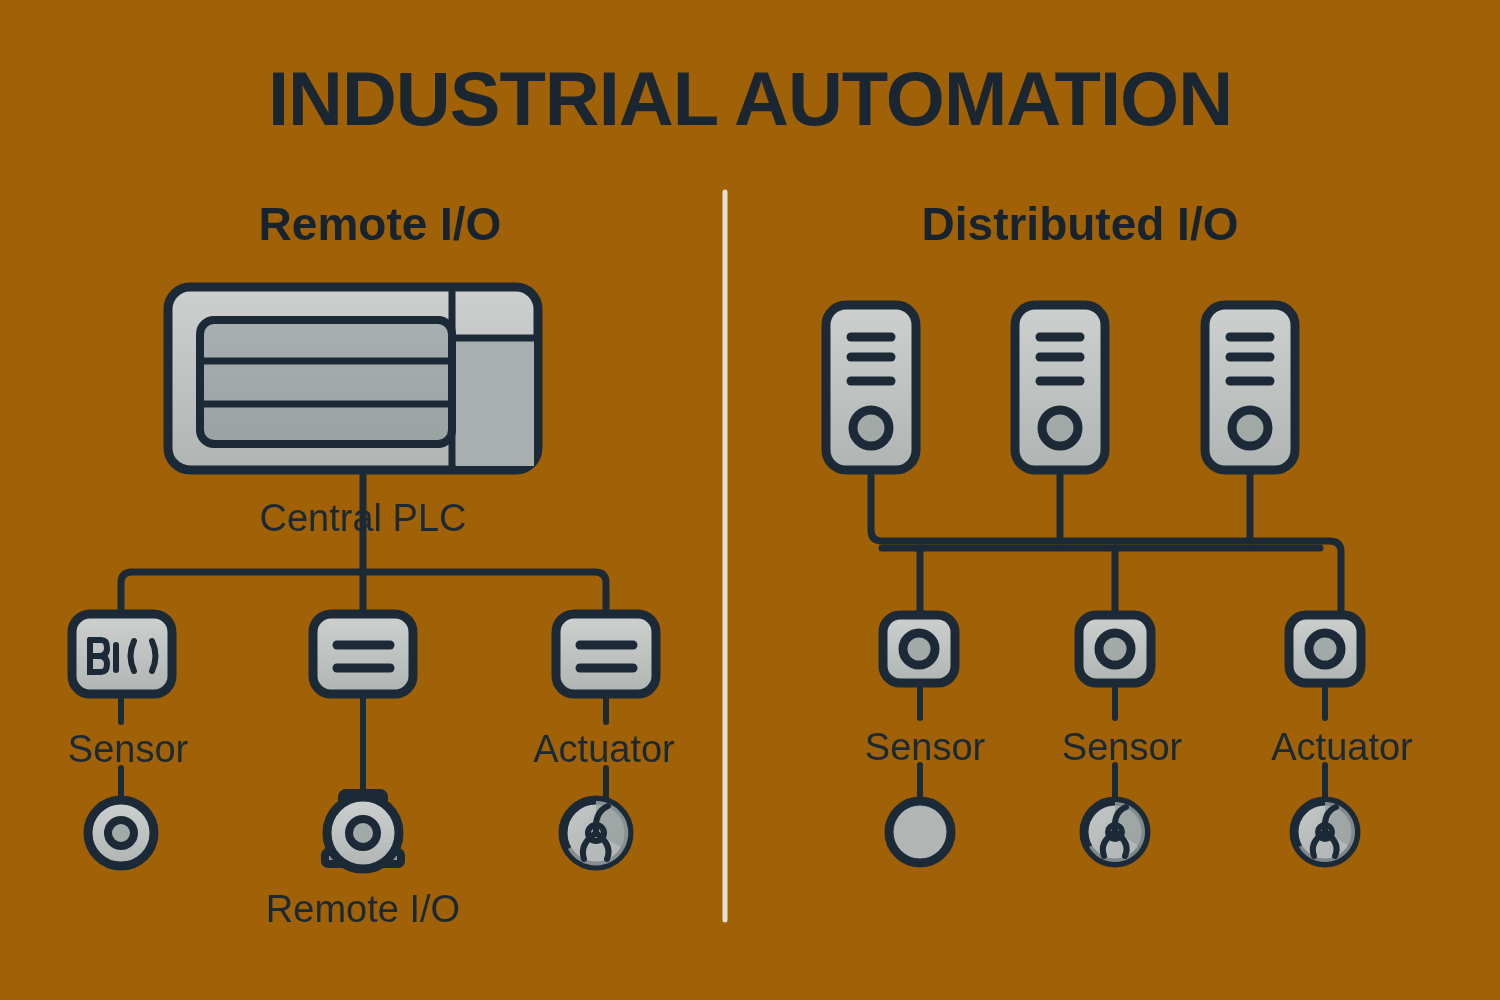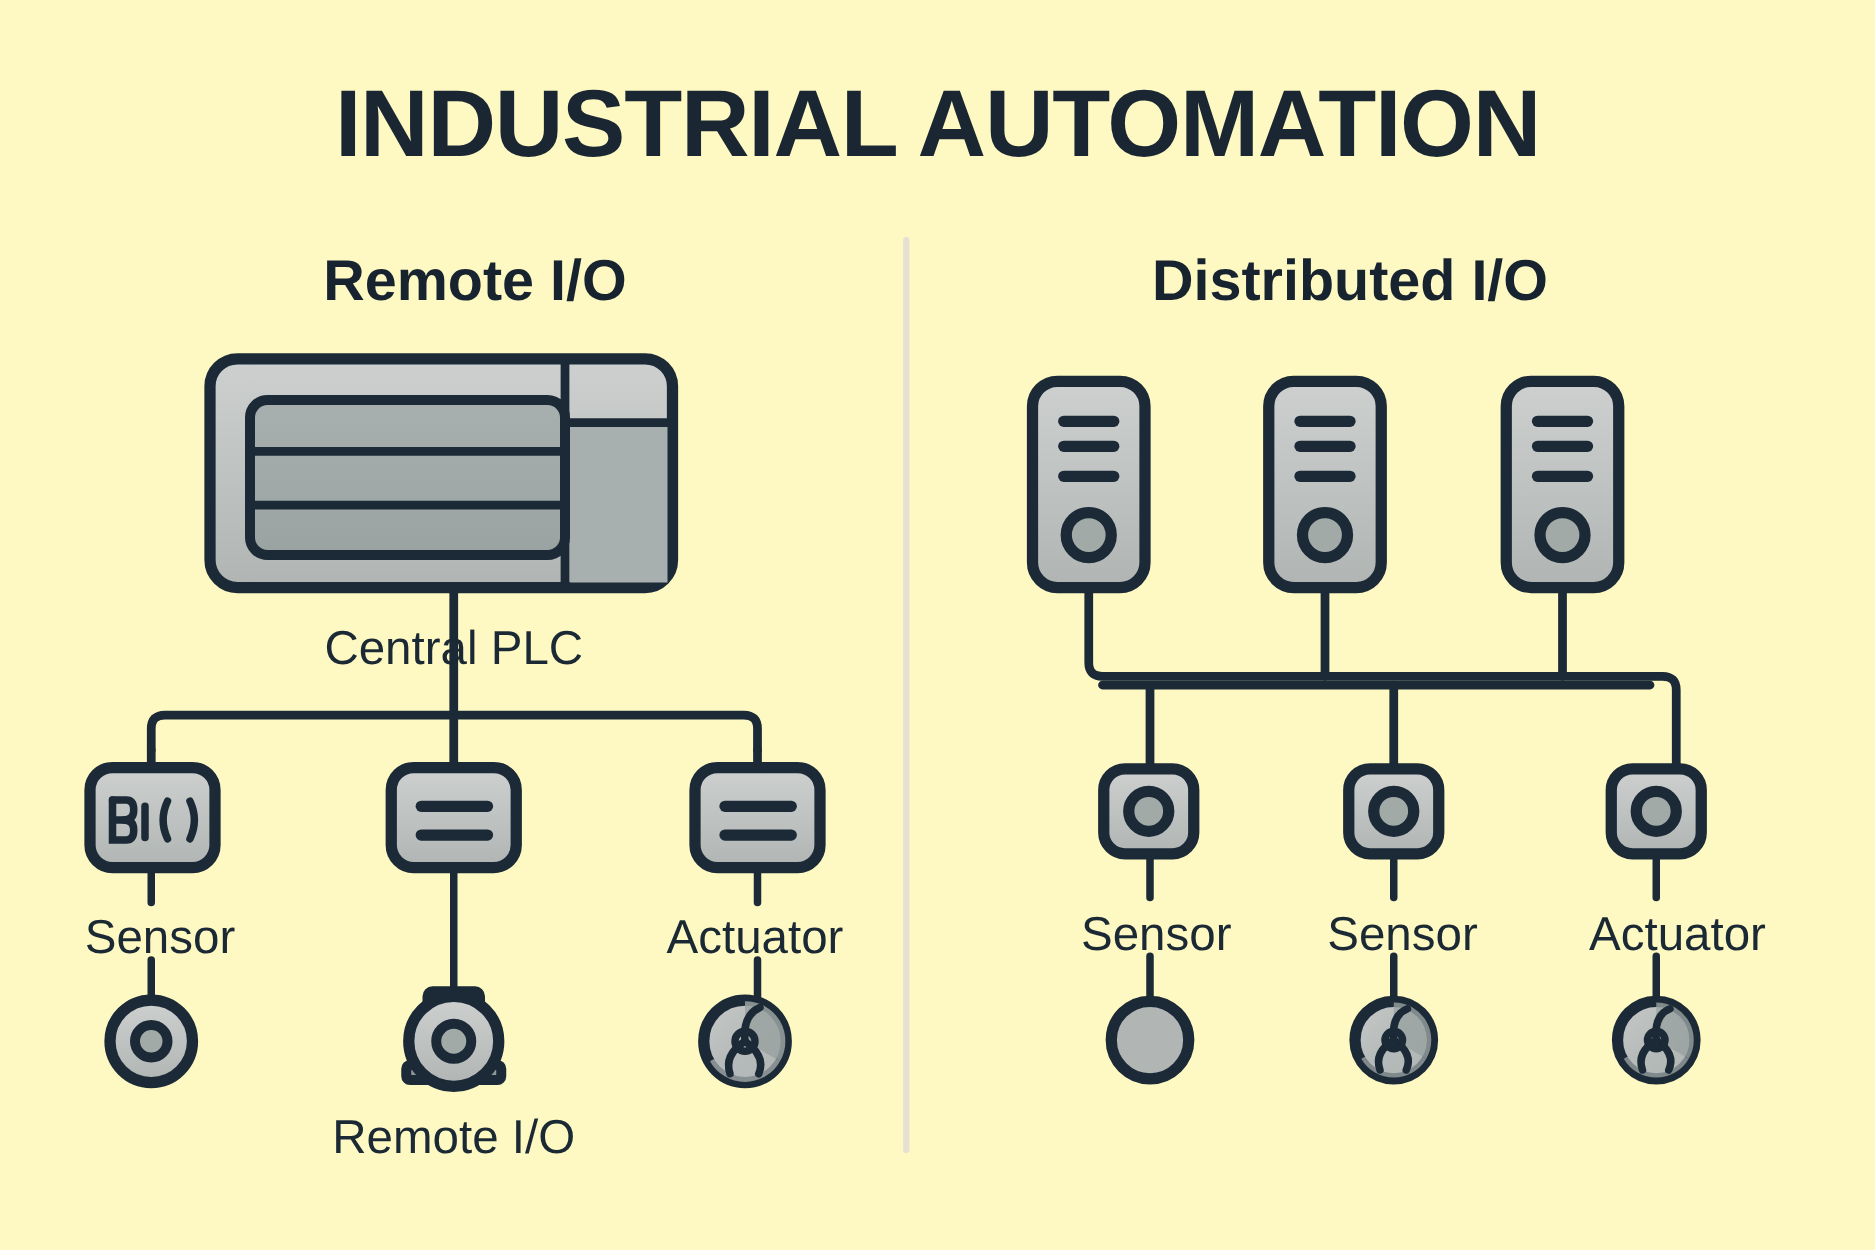--- a/index.html
+++ b/index.html
@@ -11,21 +11,21 @@
     height: 1000px;
     background: #faf5e7;
     font-family: "Liberation Sans", sans-serif;
     overflow: hidden;
     position: relative;
   }
   #stage {
     position: relative;
     width: 1500px;
     height: 1000px;
-    background: #fef9c3;
+    background: #a16207;
   }
   #stage svg {
     position: absolute;
     top: 0;
     left: 0;
   }
   .title-text {
     font-family: "Liberation Sans Narrow", "Liberation Sans", sans-serif;
     font-weight: bold;
     font-size: 76px;

